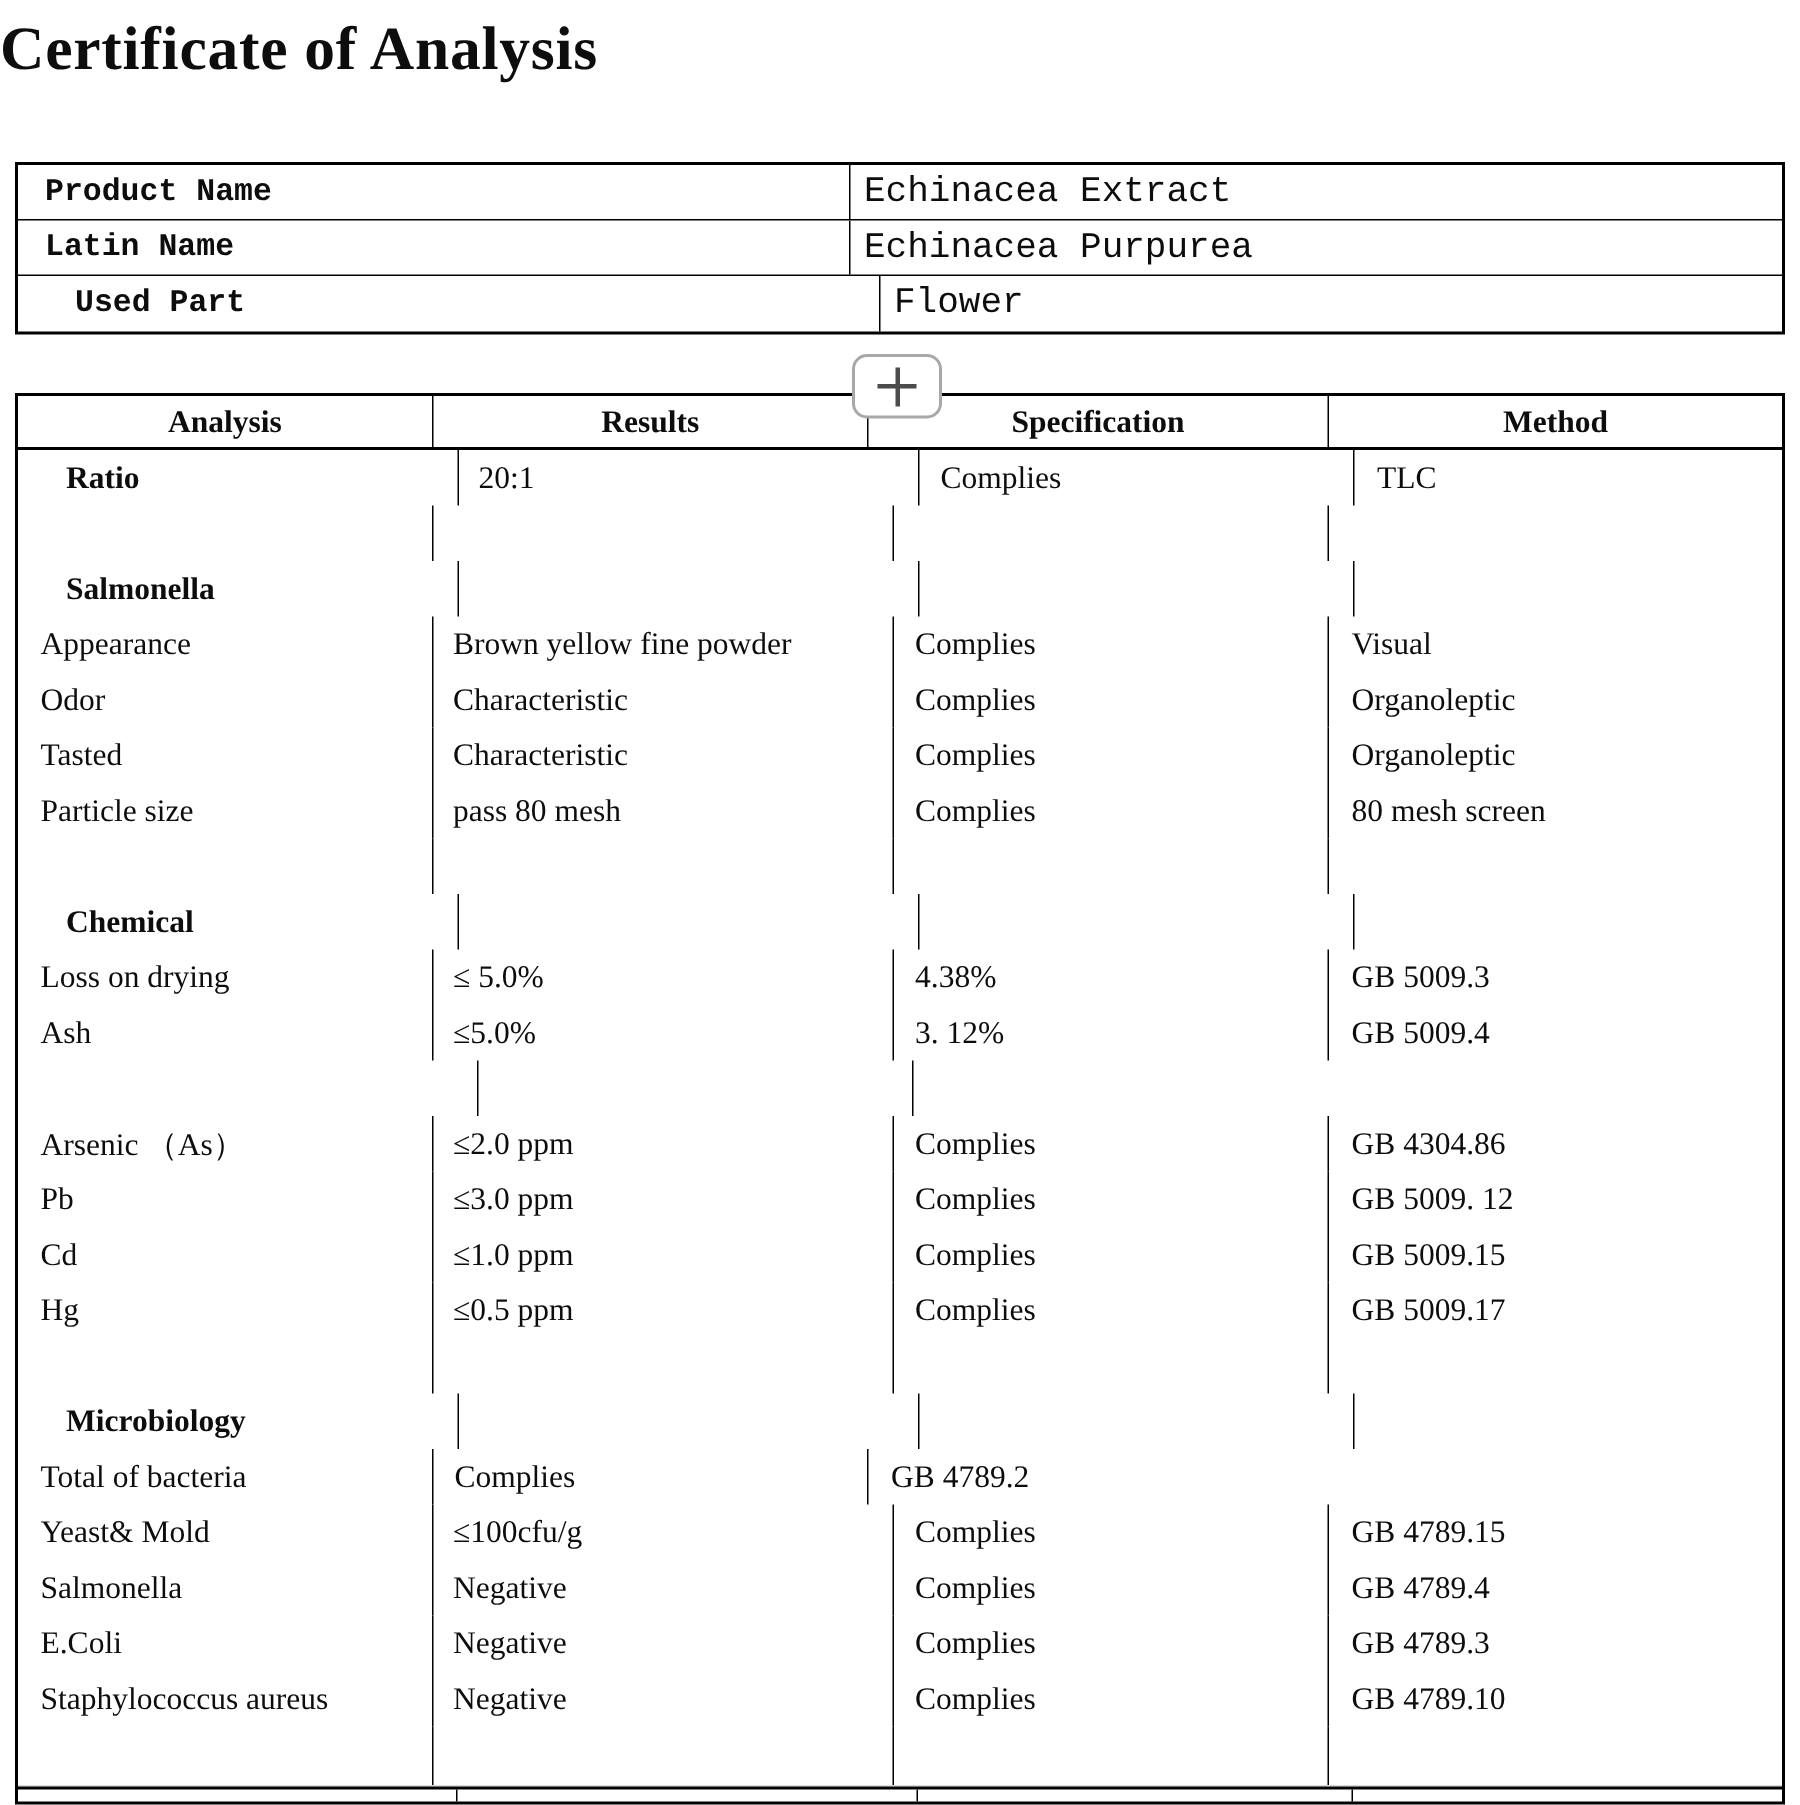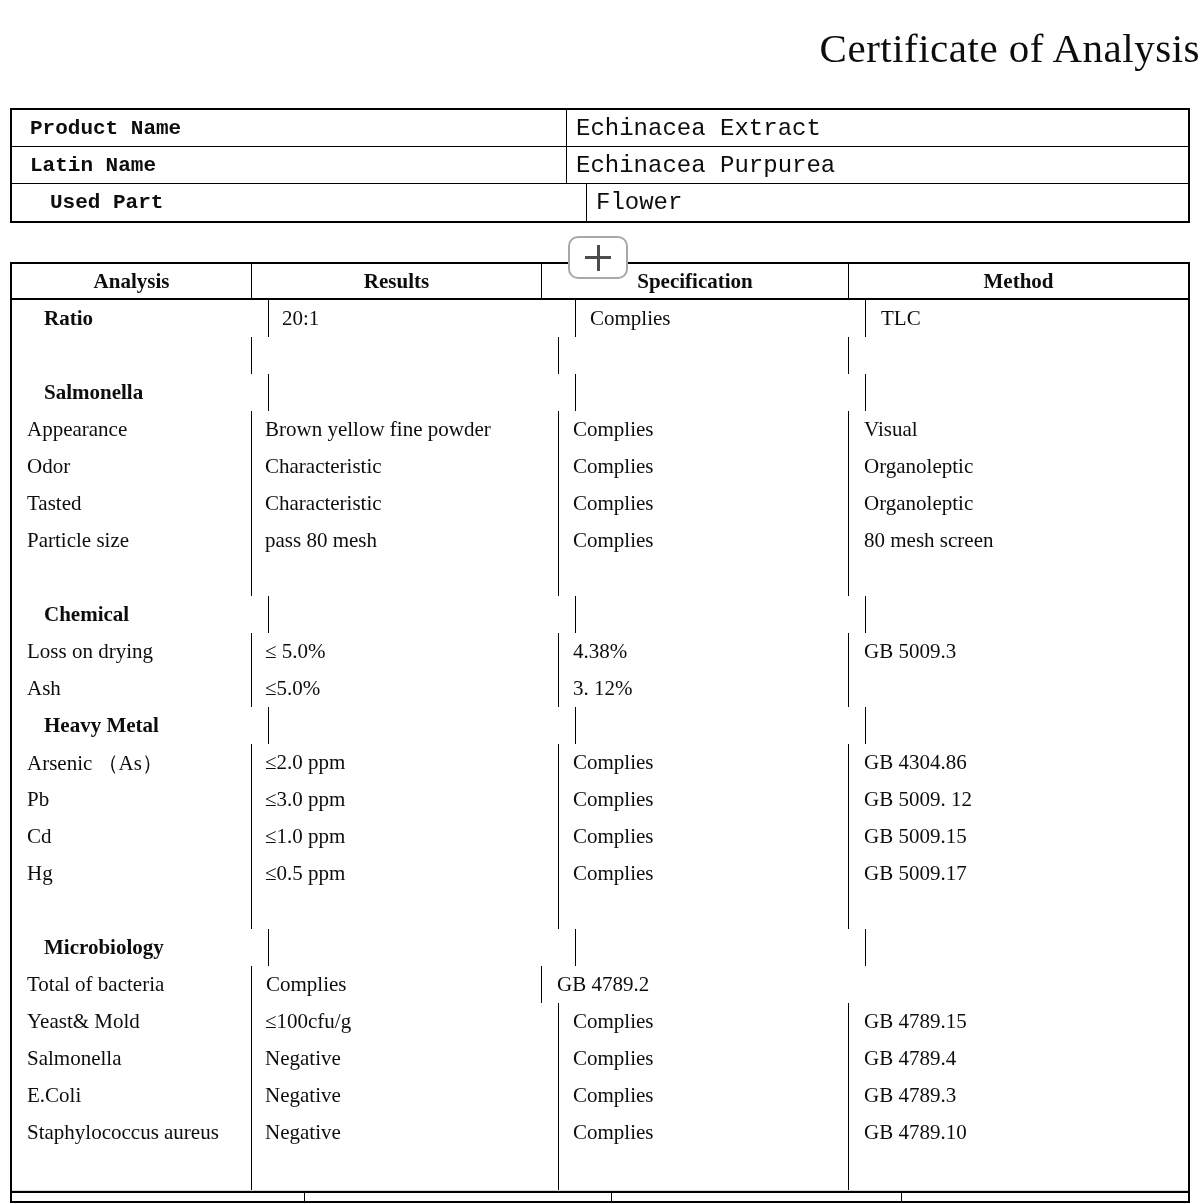--- a/index.html
+++ b/index.html
@@ -8,25 +8,25 @@
     position: relative;
     background: #ffffff;
     color: #0d0d0d;
     font-family: "Liberation Serif", "DejaVu Serif", serif;
     overflow: hidden;
   }
 
   
   .doc-title {
     position: absolute;
-    top: 24px; left: 0;
+    top: 8px; left: 0;
     width: 100%;
-    text-align: right;
+    text-align: left;
     font-size: 41px;
-    font-weight: normal;
+    font-weight: bold;
     letter-spacing: 0.5px;
   }
 
   
   .info-table {
     position: absolute;
     left: 10px; top: 108px;
     width: 1180px;
     border: 2px solid #000;
   }
@@ -81,21 +81,21 @@
     overflow: hidden;
   }
   .trow { display: flex; height: 37px; flex: none; }
   .trow.spacer-row:last-child { flex: 1; }
   .cell {
     display: flex; align-items: center;
     font-size: 21px;
     overflow: hidden;
     white-space: nowrap;
   }
-  .col-a { width: 240px; border-right: 1.5px solid #000; padding-left: 15px; text-align: center; }
+  .col-a { width: 277px; border-right: 1.5px solid #000; padding-left: 15px; text-align: center; }
   .col-s { width: 307px; border-right: 1.5px solid #000; padding-left: 13px; }
   .col-r { width: 290px; border-right: 1.5px solid #000; padding-left: 14px; }
   .col-m { flex: 1; padding-left: 15px; }
   .cell.bold { font-weight: bold; margin-left: 17px; }
 
   .gray-rule { height: 1px; background: #d9d9d9; flex: none; }
   .table-stub {
     flex: none;
     height: 10px;
     border-top: 2px solid #000;
@@ -217,23 +217,23 @@
       <div class="trow">
         <div class="cell col-a">Loss on drying</div>
         <div class="cell col-s">≤ 5.0%</div>
         <div class="cell col-r">4.38%</div>
         <div class="cell col-m">GB 5009.3</div>
       </div>
       <div class="trow">
         <div class="cell col-a">Ash</div>
         <div class="cell col-s">≤5.0%</div>
         <div class="cell col-r">3. 12%</div>
-      </div>
-      <div class="trow">
-        <div class="cell col-a bold">Heavy Metal</div>
+        <div class="cell col-m">GB 5009.4</div>
+      </div>
+      <div class="trow">
         <div class="cell col-s"></div>
         <div class="cell col-r"></div>
         <div class="cell col-m"></div>
       </div>
       <div class="trow">
         <div class="cell col-a">Arsenic （As）</div>
         <div class="cell col-s">≤2.0 ppm</div>
         <div class="cell col-r">Complies</div>
         <div class="cell col-m">GB 4304.86</div>
       </div>

